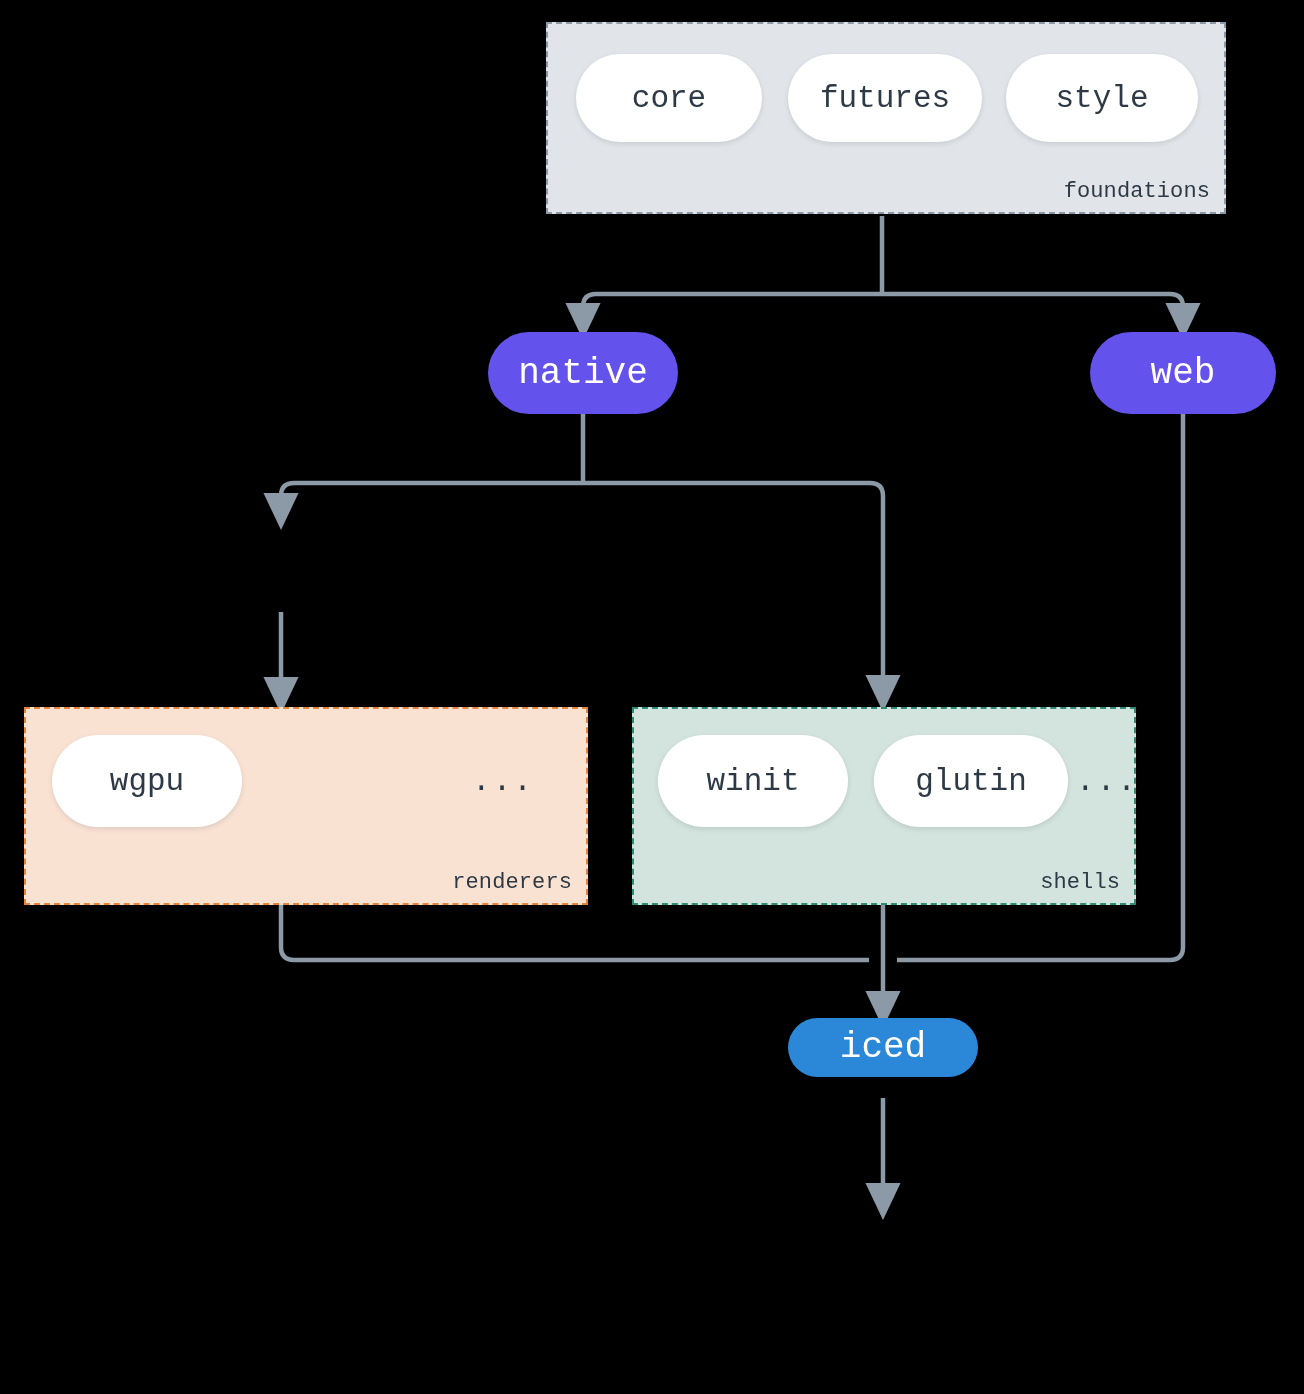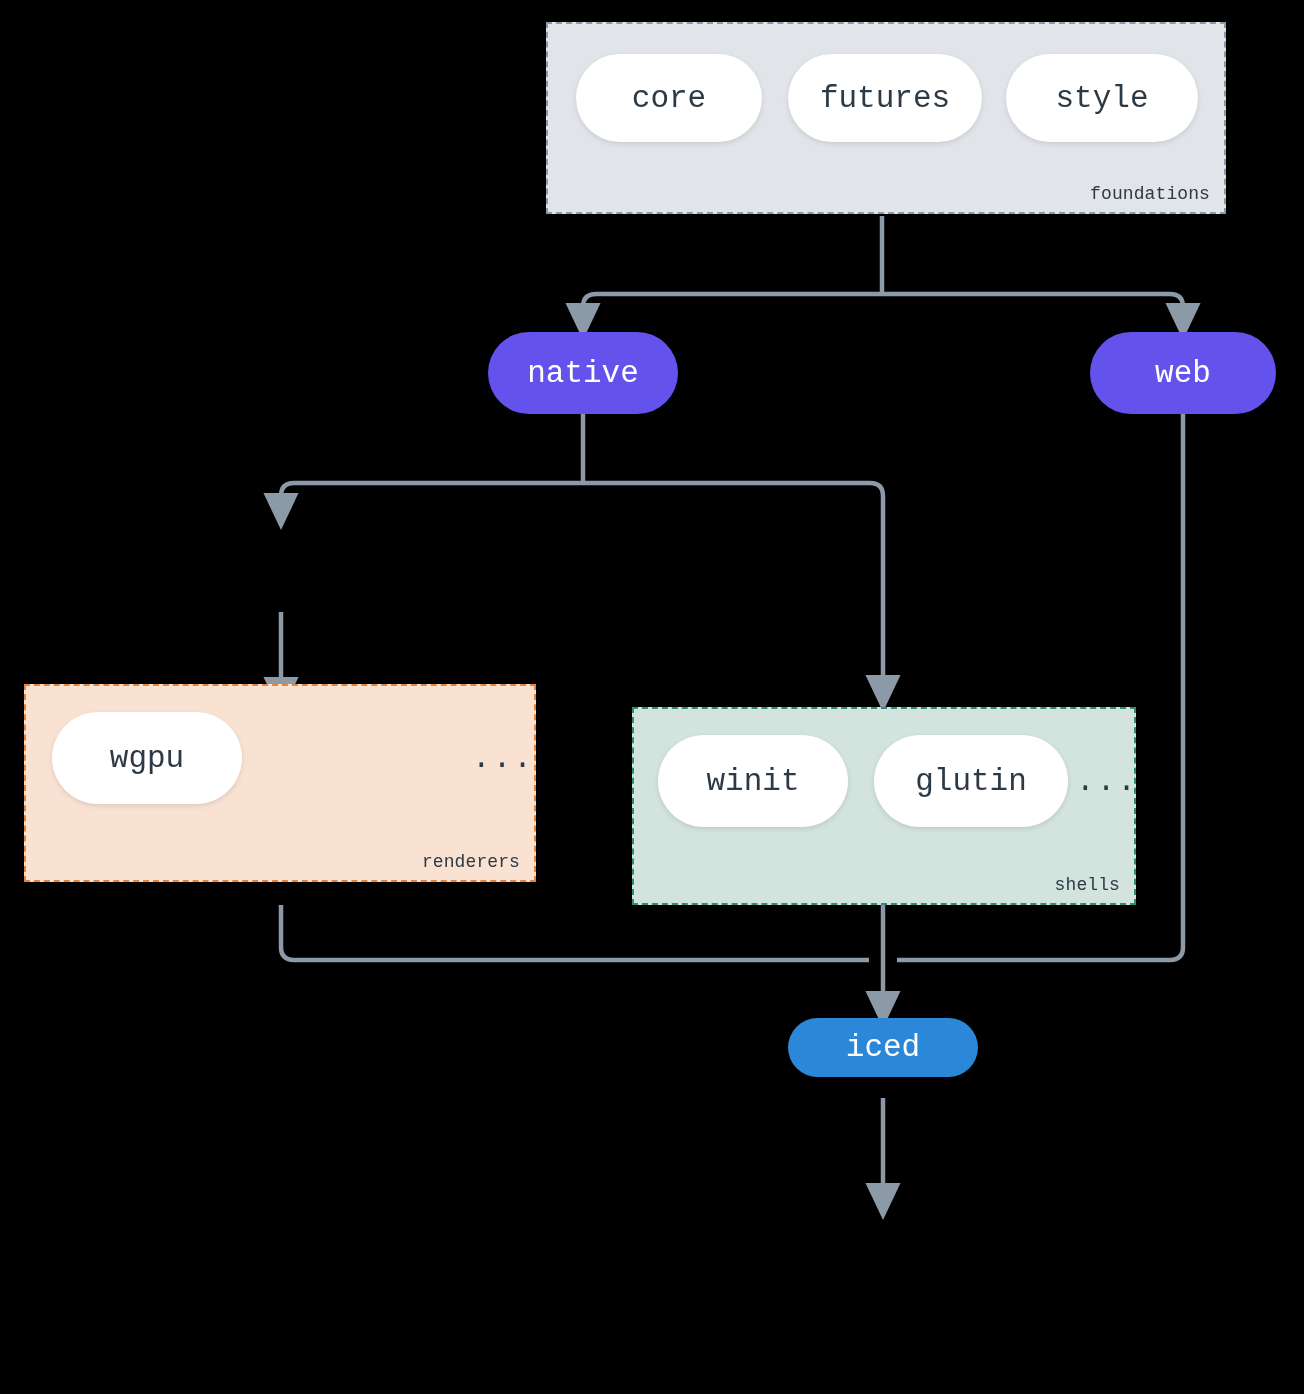--- a/index.html
+++ b/index.html
@@ -1,34 +1,34 @@
 <!DOCTYPE html>
 <html><head>
 <meta charset="utf-8">
 <style>
   html,body{margin:0;padding:0;background:#000;}
   #stage{position:relative;width:1304px;height:1394px;background:#000;
          font-family:Liberation Mono, monospace;overflow:hidden;}
   #edges{position:absolute;left:0;top:0;width:1304px;height:1394px;}
 
   .group{position:absolute;box-sizing:border-box;}
-  .group .glabel{position:absolute;right:14px;bottom:8px;font-size:18px;color:#2d3a45;
+  .group .glabel{position:absolute;right:14px;bottom:8px;font-size:22px;color:#2d3a45;
                  letter-spacing:.1px;}
   .grp-foundations{background:#e1e4e8;border:2px dashed #8c99a6;}
   .grp-renderers{background:#fae2d3;border:2px dashed #e8833a;}
   .grp-shells{background:#d3e3dd;border:2px dashed #2e8b74;}
 
   .pill{position:absolute;display:flex;align-items:center;justify-content:center;
         background:#fff;border-radius:999px;color:#2d3a45;font-size:31px;
         box-shadow:0 2px 5px rgba(40,50,60,.13);box-sizing:border-box;}
   .dots{position:absolute;display:flex;align-items:center;justify-content:center;
         color:#2d3a45;font-size:31px;letter-spacing:2px;}
 
   .node{position:absolute;display:flex;align-items:center;justify-content:center;
-        color:#fff;font-size:31px;box-sizing:border-box;}
+        color:#fff;font-size:36px;box-sizing:border-box;}
   .n-native,.n-web{background:#6452ec;border-radius:46px;}
   .n-graphics{background:#e8833a;border-radius:46px;}
   .n-iced{background:#2b87d8;border-radius:46px;}
 
   .boxnode{position:absolute;display:flex;flex-direction:column;align-items:center;
            justify-content:center;background:#d4e7f8;border:2px solid #2b87d8;
            color:#2d3a45;font-size:31px;line-height:1.35;box-sizing:border-box;}
 </style>
 </head>
 <body>
@@ -80,21 +80,21 @@
 
   <div class="node n-native" style="left:488px;top:332px;width:190px;height:82px;">
     <span>native</span>
   </div>
 
   <div class="node n-web" style="left:1090px;top:332px;width:186px;height:82px;text-align:right;">
     <span>web</span>
   </div>
 
 
-  <div class="group grp-renderers" style="left:24px;top:684px;width:512px;height:198px;">
+  <div class="group grp-renderers" style="left:24px;top:707px;width:564px;height:198px;">
     <div class="pill" style="left:26px;top:26px;width:190px;height:92px;">
       <span>wgpu</span>
     </div>
     <div class="dots" style="left:452px;top:26px;width:50px;height:92px;">
       <span>...</span>
     </div>
     <div class="glabel">renderers</div>
   </div>
 
   <div class="group grp-shells" style="left:632px;top:707px;width:504px;height:198px;">

